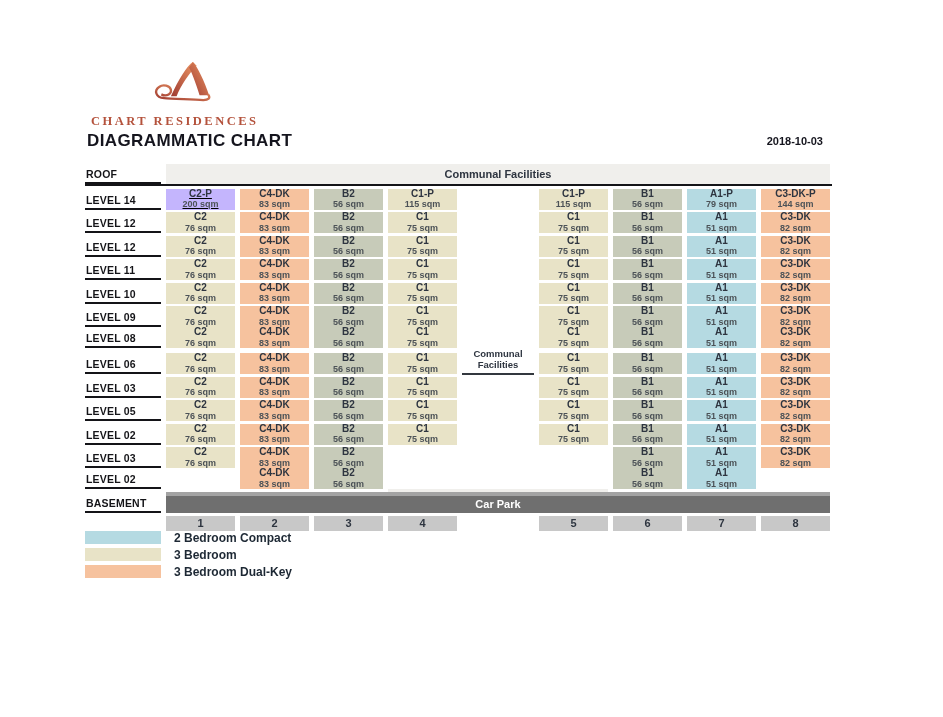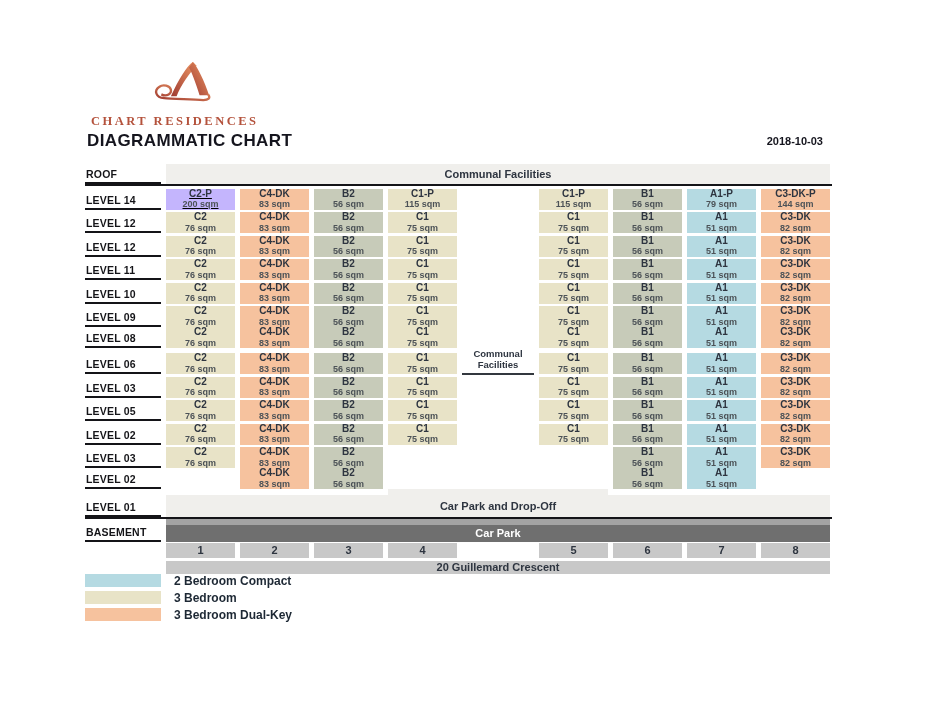--- a/index.html
+++ b/index.html
@@ -20,21 +20,21 @@
   .cell{height:21px;display:flex;flex-direction:column;justify-content:center;align-items:center;line-height:1;}
   .cell .t{font-size:10px;font-weight:bold;color:#2e3540;margin-bottom:1.5px;}
   .cell .a{font-size:9px;font-weight:bold;color:#4c5257;}
   .roof-row{height:25px;border-bottom:2.5px solid #141418;}
   .banner{grid-column:2/11;height:20px;display:flex;align-items:center;justify-content:center;font-size:11px;font-weight:bold;color:#2e3540;}
   .banner-light{background:#f0efec;}
   .l01-row{height:25px;border-bottom:2.5px solid #141418;}
   .l01-row .banner{height:22px;}
   .base-row{height:18px;}
   .base-row .rlabel{border-bottom:2px solid #141418;}
-  .banner-dark{grid-column:2/11;height:17px;background:#6f6f6f;border-top:6px solid #a3a3a3;color:#fff;display:flex;align-items:center;justify-content:center;font-size:11px;font-weight:bold;}
+  .banner-dark{grid-column:2/11;height:17px;background:#6f6f6f;border-top:4px solid #a3a3a3;color:#fff;display:flex;align-items:center;justify-content:center;font-size:11px;font-weight:bold;}
   .mid-note{grid-column:6;height:23px;display:flex;flex-direction:column;justify-content:flex-end;align-items:center;text-align:center;font-size:9.5px;font-weight:bold;color:#2e3540;line-height:1.15;border-bottom:2px solid #33383f;padding-bottom:2px;}
   .mid-span{grid-column:5/span 3;height:21px;background:#f0efec;display:flex;align-items:center;justify-content:center;font-size:10.5px;font-weight:bold;color:#2e3540;}
 
   
   .nums-row{margin-top:6px;height:15px;align-items:center;}
   .numbox{height:15px;background:#c8c8c8;display:flex;align-items:center;justify-content:center;font-size:11px;font-weight:bold;color:#2e3540;}
   .street-row{margin-top:3px;height:13px;align-items:center;}
   .street-bar{grid-column:2/11;height:13px;background:#c8c8c8;display:flex;align-items:center;justify-content:center;font-size:11px;font-weight:bold;color:#2e3540;}
 
   
@@ -498,44 +498,37 @@
         <div class="cell" style="grid-column: 8; background: rgb(199, 203, 185);">
           <span class="t">B1</span>
           <span class="a">56 sqm</span>
         </div>
         <div class="cell" style="grid-column: 9; background: rgb(181, 218, 226);">
           <span class="t">A1</span>
           <span class="a">51 sqm</span>
         </div>
         <div class="mid-span">Communal Facilities</div>
       </div>
-      <div class="grid-row l01-row">
-        <div class="rlabel">LEVEL 01</div>
-        <div class="banner banner-light">Car Park and Drop-Off</div>
-      </div>
       <div class="grid-row base-row">
         <div class="rlabel">BASEMENT</div>
         <div class="banner-dark">Car Park</div>
       </div>
     </div>
 
   <div class="grid-row nums-row" id="nums-row">
       <div class="numbox" style="grid-column: 2;">1</div>
       <div class="numbox" style="grid-column: 3;">2</div>
       <div class="numbox" style="grid-column: 4;">3</div>
       <div class="numbox" style="grid-column: 5;">4</div>
       <div class="numbox" style="grid-column: 7;">5</div>
       <div class="numbox" style="grid-column: 8;">6</div>
       <div class="numbox" style="grid-column: 9;">7</div>
       <div class="numbox" style="grid-column: 10;">8</div>
     </div>
 
-  <div class="grid-row street-row">
-    <div class="street-bar">20 Guillemard Crescent</div>
-  </div>
 
   <div class="legend">
     <div class="leg-item">
       <span class="leg-swatch" style="background: rgb(181, 218, 226);"></span>
       <span class="leg-label">2 Bedroom Compact</span>
     </div>
     <div class="leg-item">
       <span class="leg-swatch" style="background: rgb(232, 227, 199);"></span>
       <span class="leg-label">3 Bedroom</span>
     </div>

